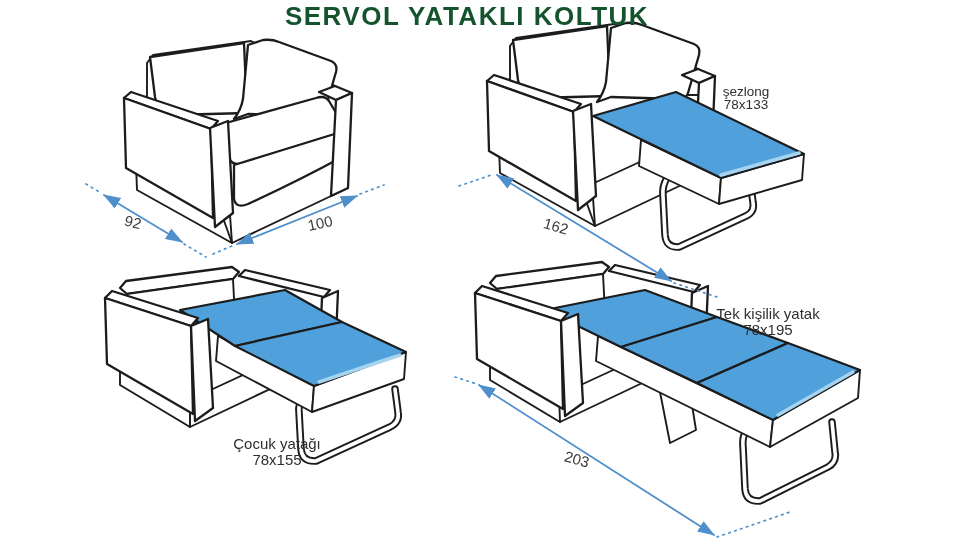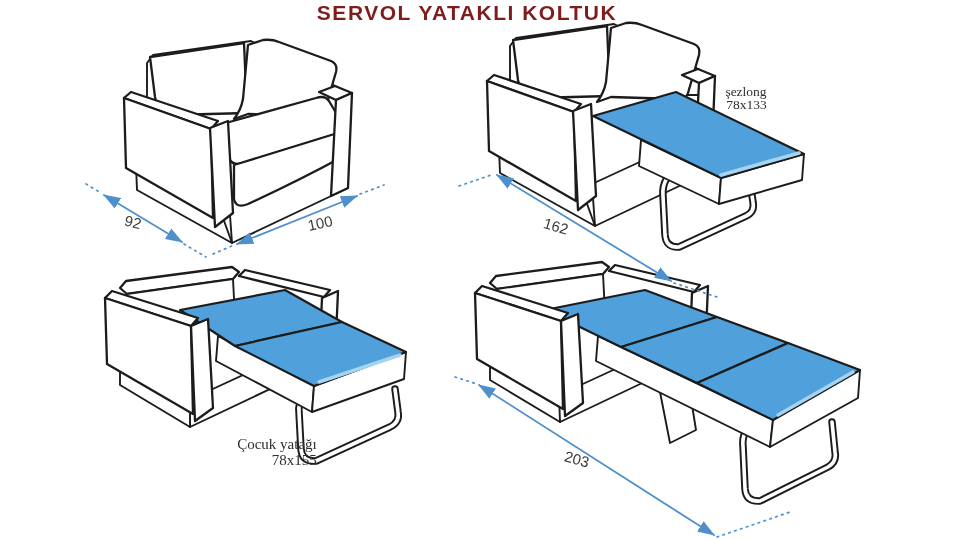--- a/index.html
+++ b/index.html
@@ -24,29 +24,29 @@
   .hl{fill:none;stroke:var(--mattress-highlight);stroke-width:3.5;stroke-linecap:round;}
   .tube-o{fill:none;stroke:var(--line);stroke-width:7.5;stroke-linejoin:round;stroke-linecap:round;}
   .tube-i{fill:none;stroke:#ffffff;stroke-width:3.6;stroke-linejoin:round;stroke-linecap:round;}
   .dim{fill:none;stroke:var(--dimension-blue);stroke-width:1.8;stroke-linecap:round;}
   .dimdot{fill:none;stroke:var(--dimension-blue);stroke-width:1.7;stroke-linecap:round;stroke-dasharray:1.6 4.6;}
   #arrowhead path{fill:var(--dimension-blue);}
 
   
   .title{
     position:absolute;left:467px;top:1px;transform:translateX(-50%);
-    font-size:21px;font-weight:700;letter-spacing:1.5px;color:#7f1d1d;white-space:nowrap;
+    font-size:26px;font-weight:700;letter-spacing:1.5px;color:#14532d;white-space:nowrap;
   }
   .dimnum{
     position:absolute;transform:translate(-50%,-50%) rotate(var(--rot,0deg));
     font-size:15px;color:#3c3c3c;white-space:nowrap;
   }
   .plabel{
     position:absolute;transform:translate(-50%,-50%);
-    text-align:right;color:var(--text);white-space:nowrap;font-family:Liberation Serif, serif;
+    text-align:center;color:var(--text);white-space:nowrap;
   }
   .plabel .l1,.plabel .l2{display:block;}
   .lbl-sezlong{font-size:13.5px;line-height:13px;}
   .lbl-cocuk{font-size:15px;line-height:16px;}
   .lbl-tek{font-size:15px;line-height:16px;}
 </style>
 </head>
 <body>
 
 <div class="canvas">
@@ -161,14 +161,18 @@
   <div class="plabel lbl-sezlong" style="left:746px;top:98px;">
     <span class="l1">şezlong</span>
     <span class="l2">78x133</span>
   </div>
 
   <div class="plabel lbl-cocuk" style="left:277px;top:452px;">
     <span class="l1">Çocuk yatağı</span>
     <span class="l2">78x155</span>
   </div>
 
+  <div class="plabel lbl-tek" style="left:768px;top:322px;">
+    <span class="l1">Tek kişilik yatak</span>
+    <span class="l2">78x195</span>
+  </div>
 
 </div>
 
 </body></html>

